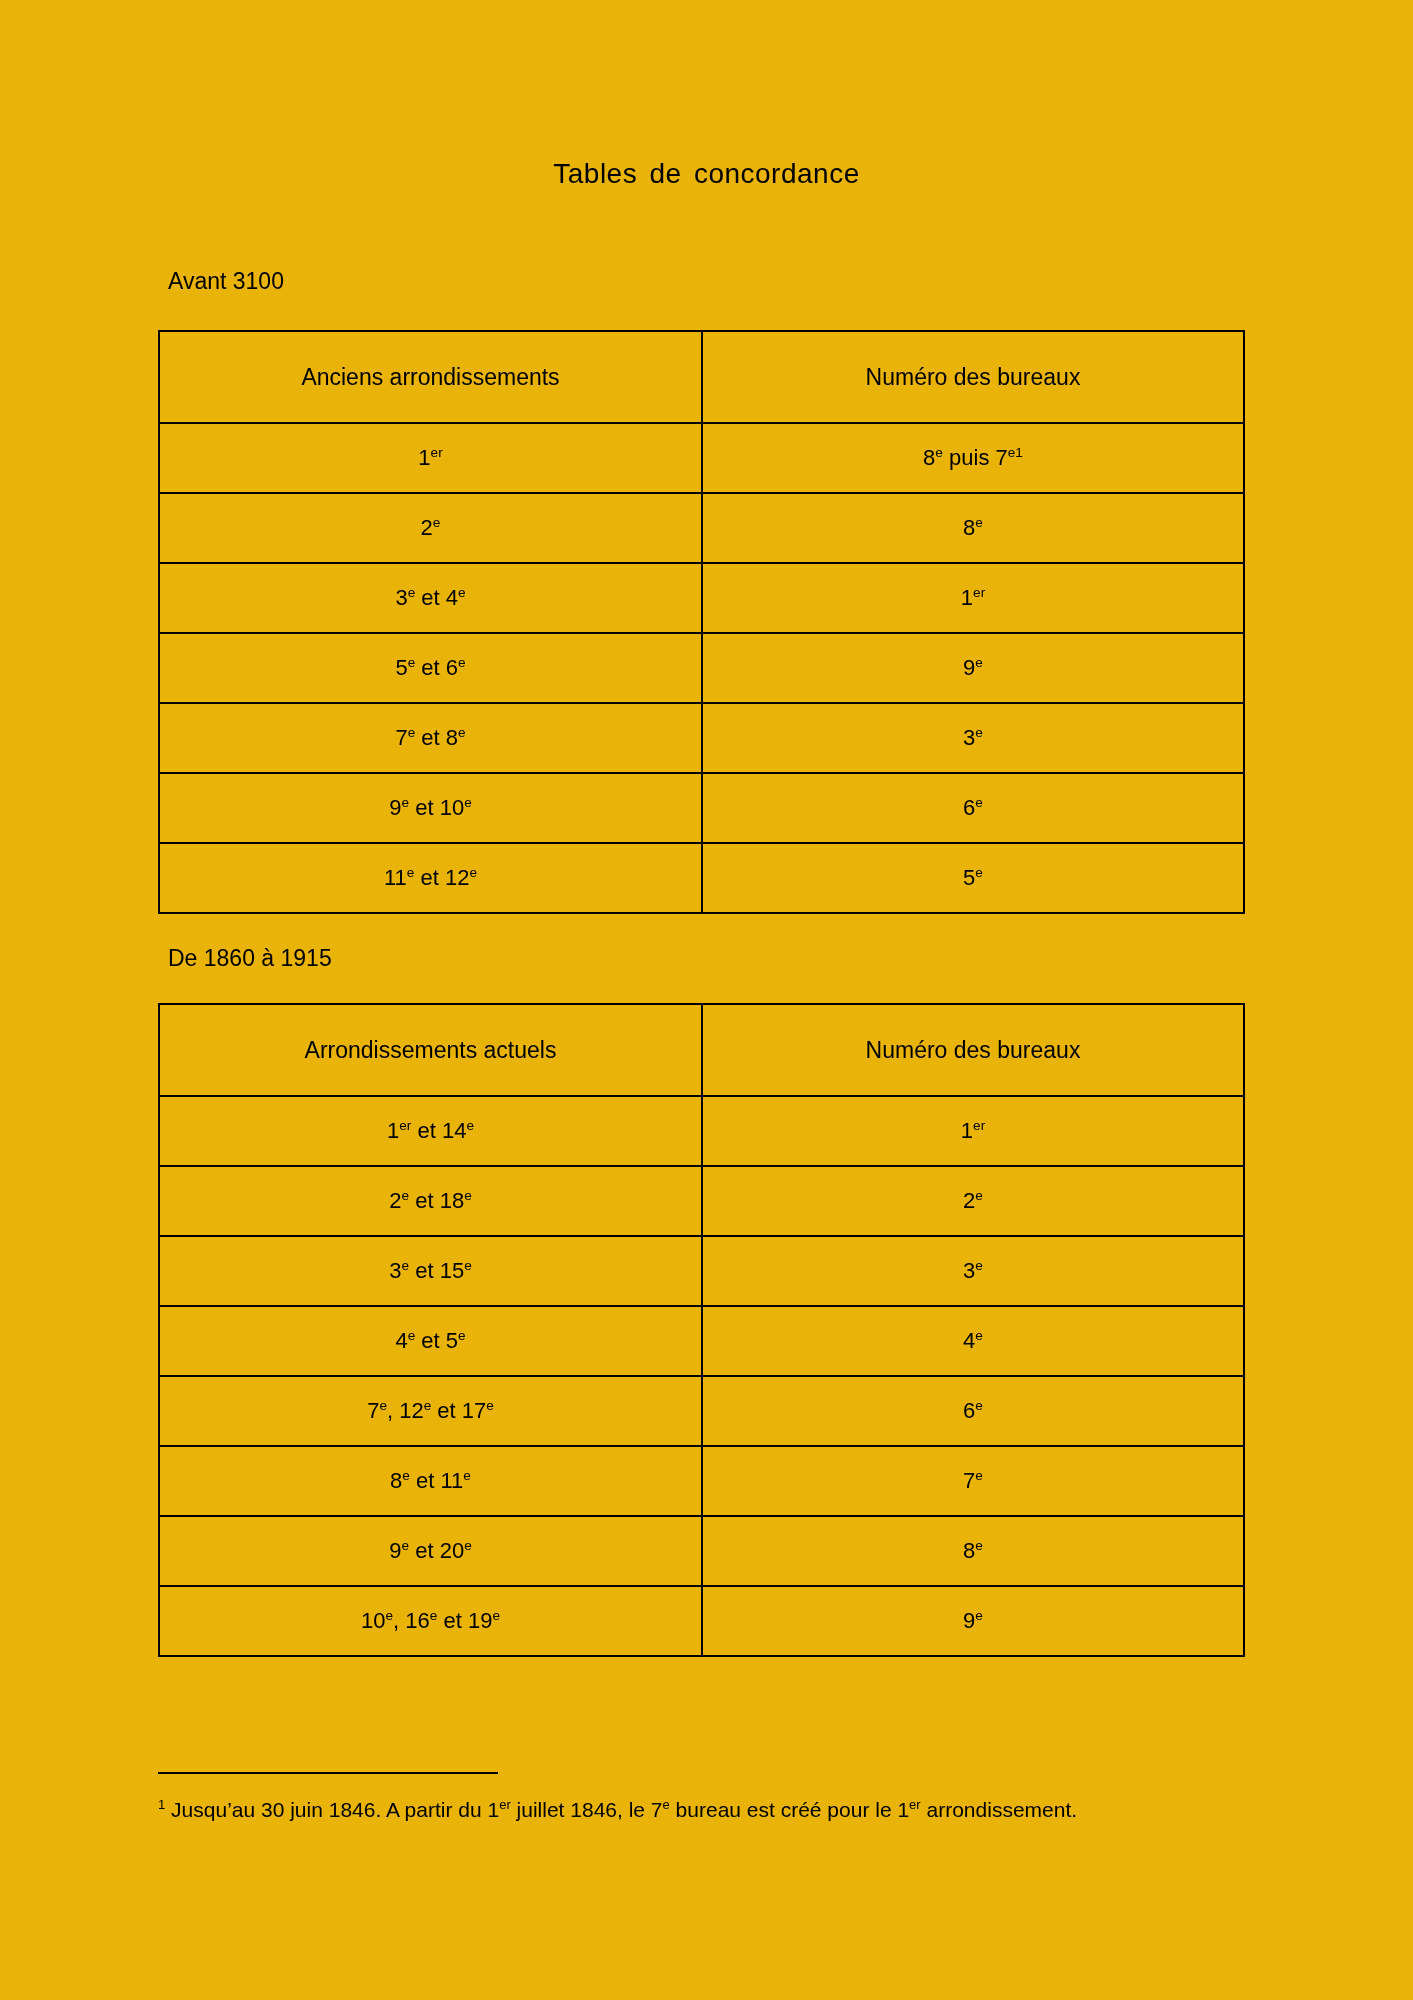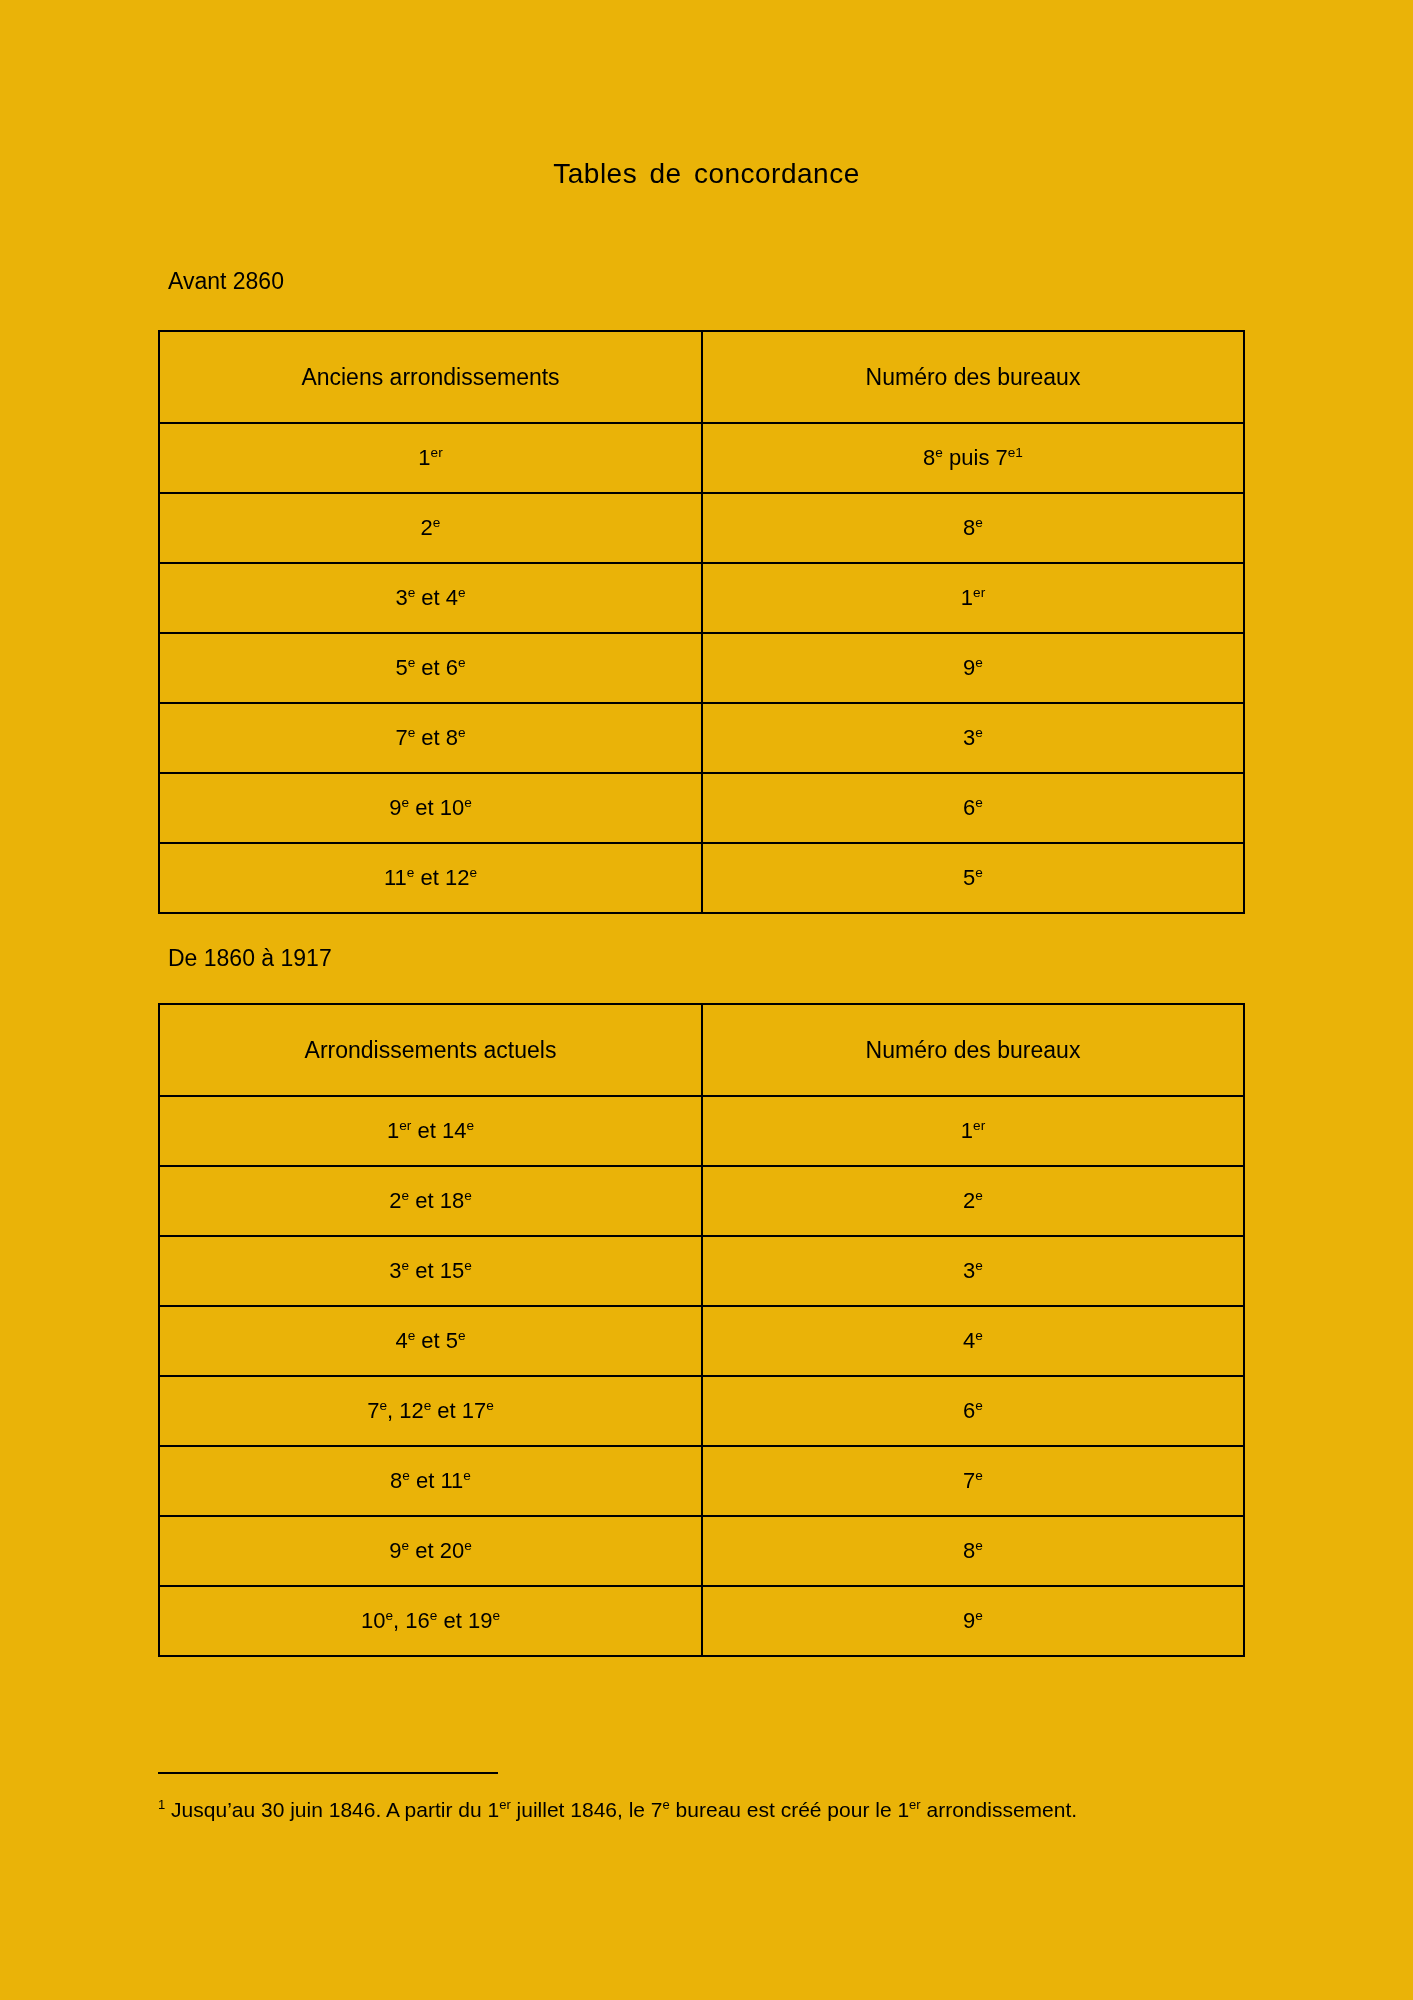--- a/index.html
+++ b/index.html
@@ -98,21 +98,21 @@
     line-height: 0;
   }
 </style>
 </head>
 <body>
 
 <div class="page">
 
   <div class="doc-title">Tables de concordance</div>
 
-  <div class="section-label" id="label-1">Avant 2860</div>
+  <div class="section-label" id="label-1">Avant 3100</div>
 
   <table class="concordance" id="table-1">
     <colgroup>
         <col class="c1">
         <col class="c2">
       </colgroup>
     <thead>
       <tr>
         <th>Anciens arrondissements</th>
         <th>Numéro des bureaux</th>
@@ -143,21 +143,21 @@
           <td>9<sup>e</sup> et 10<sup>e</sup></td>
           <td>6<sup>e</sup></td>
         </tr>
         <tr>
           <td>11<sup>e</sup> et 12<sup>e</sup></td>
           <td>5<sup>e</sup></td>
         </tr>
       </tbody>
   </table>
 
-  <div class="section-label" id="label-2">De 1860 à 1917</div>
+  <div class="section-label" id="label-2">De 1860 à 1915</div>
 
   <table class="concordance" id="table-2">
     <colgroup>
         <col class="c1">
         <col class="c2">
       </colgroup>
     <thead>
       <tr>
         <th>Arrondissements actuels</th>
         <th>Numéro des bureaux</th>

